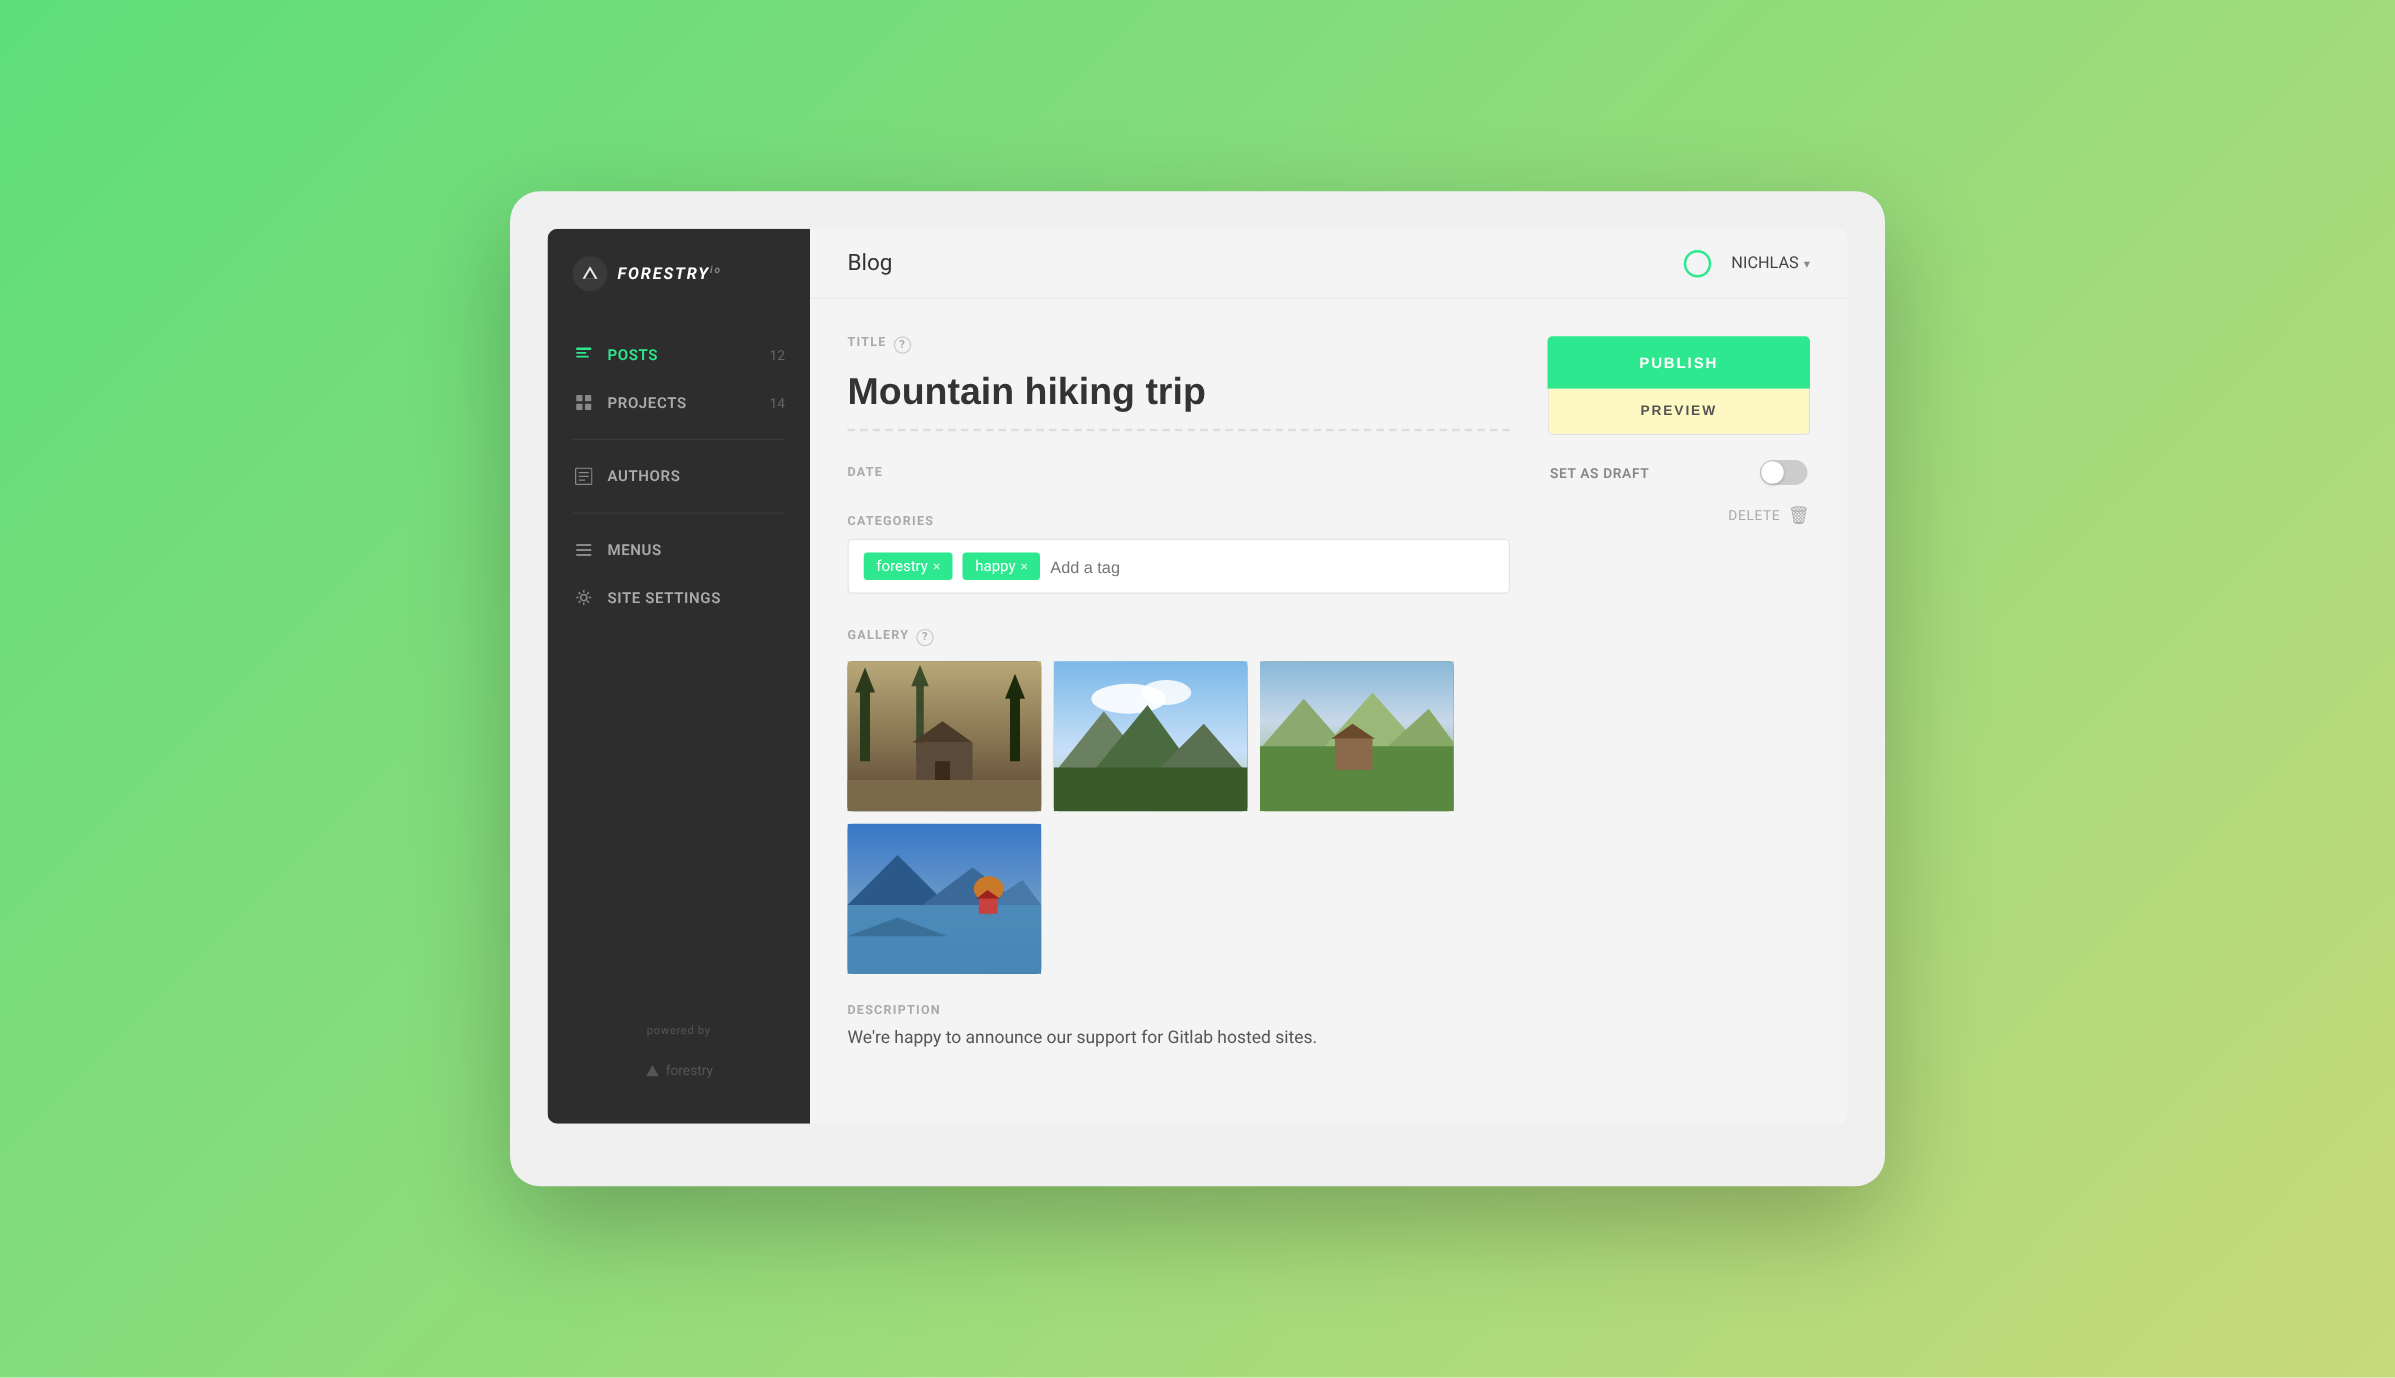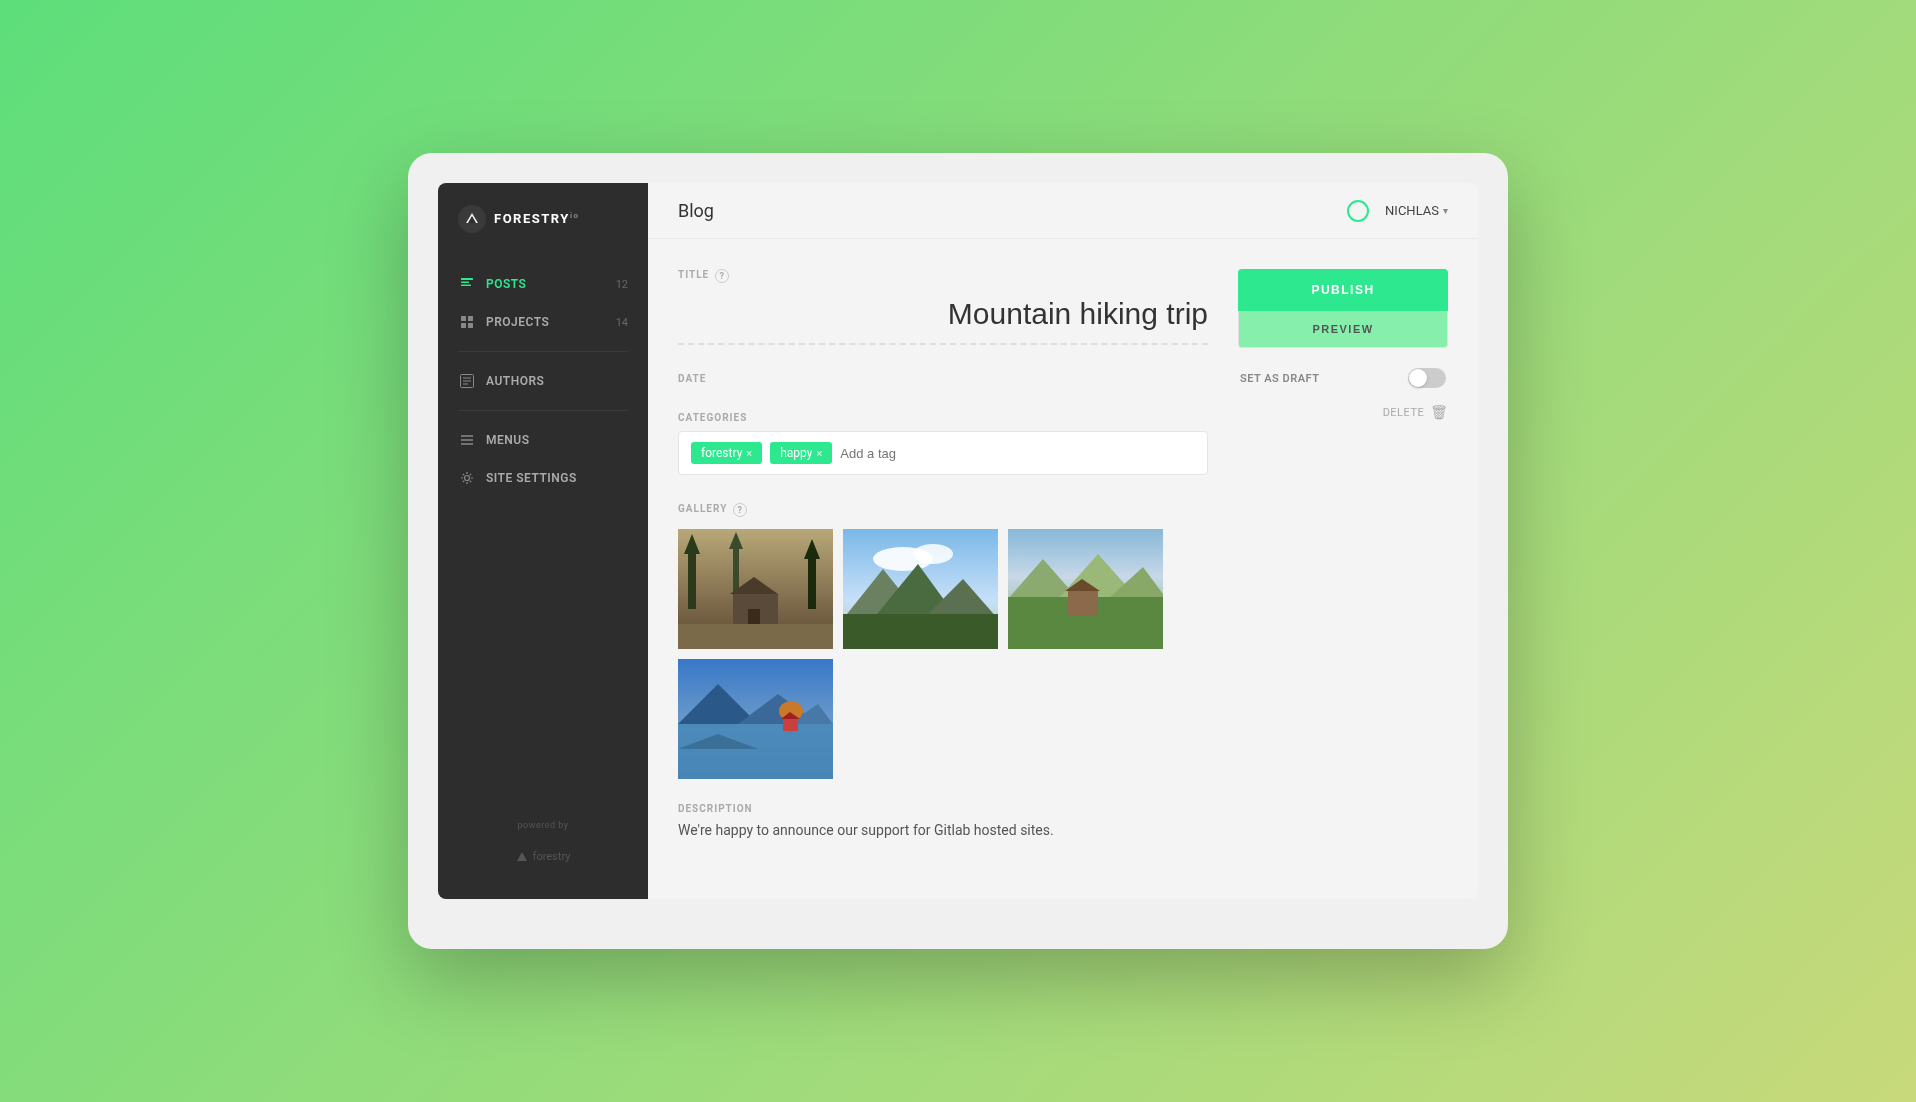--- a/index.html
+++ b/index.html
@@ -32,20 +32,21 @@
       background: #2d2d2d;
       display: flex;
       flex-direction: column;
       padding-bottom: 20px;
     }
     .sidebar-logo {
       padding: 22px 20px;
       display: flex;
       align-items: center;
       gap: 8px;
+      font-style: italic;
     }
     .logo-icon {
       width: 28px;
       height: 28px;
       background: #3a3a3a;
       border-radius: 50%;
       display: flex;
       align-items: center;
       justify-content: center;
     }
@@ -199,25 +200,24 @@
       justify-content: center;
       font-size: 9px;
       color: #aaa;
     }
     .title-input {
       width: 100%;
       border: none;
       border-bottom: 2px dashed #ddd;
       background: transparent;
       font-size: 30px;
-      font-weight: 400;
+      font-weight: 700;
       color: #333;
       padding: 6px 0 12px 0;
       outline: none;
-      text-align: right;
     }
     .date-input {
       width: 100%;
       border: none;
       border-bottom: 2px dashed #ddd;
       background: transparent;
       font-size: 14px;
       color: #555;
       padding: 6px 0 12px 0;
       outline: none;
@@ -320,21 +320,21 @@
       padding: 14px;
       font-size: 12px;
       font-weight: 700;
       letter-spacing: 1.5px;
       cursor: pointer;
       border-radius: 4px 4px 0 0;
       text-align: center;
     }
     .preview-btn {
       width: 100%;
-      background: #86efac;
+      background: #fef9c3;
       color: #555;
       border: 1px solid #e0e0e0;
       border-top: none;
       padding: 12px;
       font-size: 11px;
       font-weight: 700;
       letter-spacing: 1.5px;
       cursor: pointer;
       border-radius: 0 0 4px 4px;
       text-align: center;

